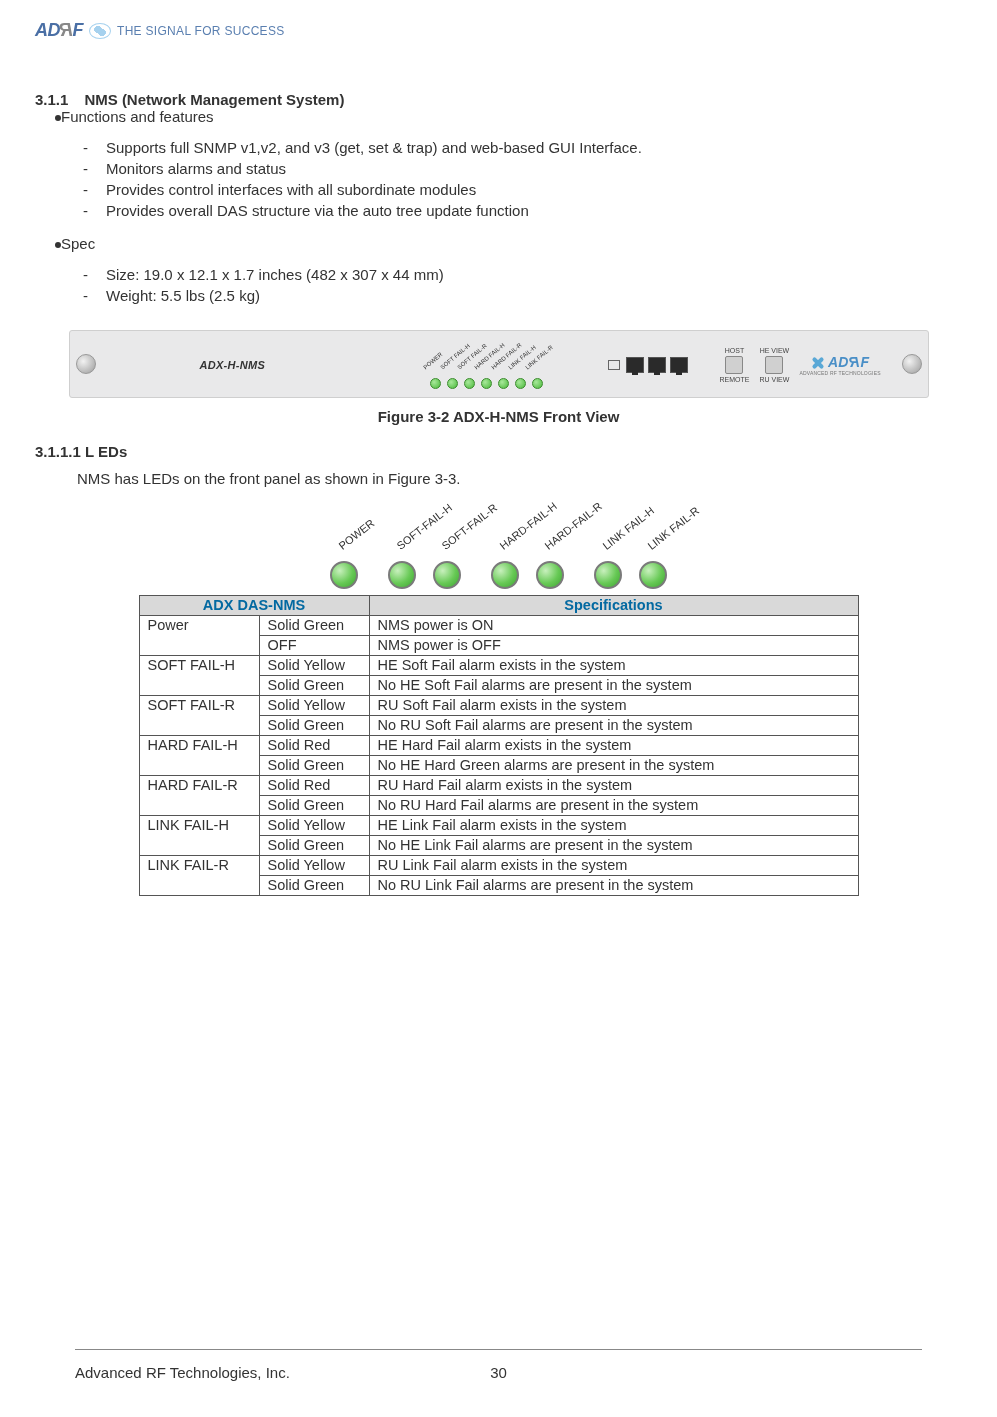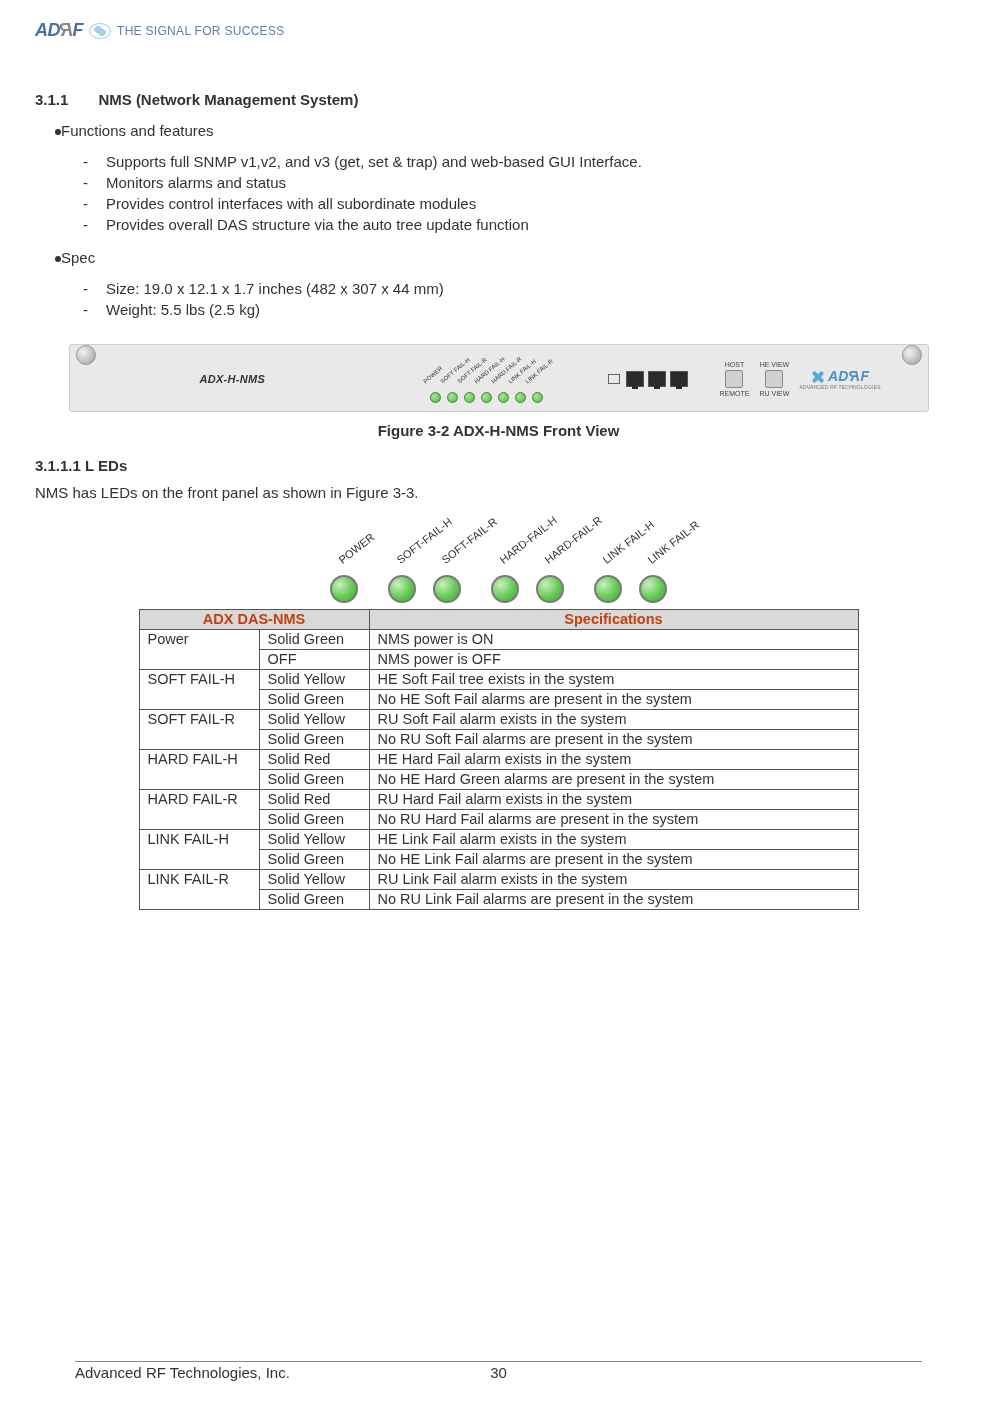--- a/index.html
+++ b/index.html
@@ -33,23 +33,22 @@
       width: 22px; height: 16px; border-radius: 50%;
       background: radial-gradient(circle at 40% 40%, #6cb4e4 25%, transparent 26%),
                   radial-gradient(circle at 60% 60%, #6cb4e4 25%, transparent 26%);
       border: 1px solid #6cb4e4;
       opacity: .6;
     }
     .content { padding: 0 0 0 0; }
     .h-num { font-weight: bold; }
     .sec-heading {
       font-weight: bold;
-      margin-bottom: 14px;
       display: flex;
-      gap: 30px;
+      gap: 16px;
     }
     .bullet-list { margin-left: 12px; margin-bottom: 12px; }
     .bullet-item {
       display: flex; align-items: flex-start;
       margin-bottom: 6px;
     }
     .bullet-dot {
       width: 6px; height: 6px; background: #333; border-radius: 50%;
       margin-top: 7px; flex-shrink: 0; margin-left: 8px;
     }
@@ -57,21 +56,21 @@
     .dash-item { display: flex; gap: 18px; line-height: 1.4; }
     .dash { flex-shrink: 0; }
 
     
     .device-panel {
       width: 860px; height: 68px;
       margin: 24px auto 10px auto;
       background: #e9e9ea;
       border: 1px solid #cfcfcf;
       border-radius: 3px;
-      display: flex; 
+      display: flex; align-items: center;
       position: relative;
       padding: 0 6px;
     }
     .screw {
       width: 20px; height: 20px; border-radius: 50%;
       background: radial-gradient(circle at 35% 35%, #f2f2f2, #b5b5b5 70%, #8a8a8a);
       border: 1px solid #999;
       flex-shrink: 0;
     }
     .panel-label {
@@ -130,21 +129,21 @@
       content:''; position:absolute; width:14px; height:4px; background:#5aa8d6; border-radius:2px; top:5px;
     }
     .panel-logo-x::before { transform: rotate(45deg); }
     .panel-logo-x::after { transform: rotate(-45deg); }
     .panel-logo-sub { font-size: 5px; color: #777; letter-spacing: .2px; }
     .figure-caption {
       text-align: center; font-weight: bold; margin: 8px 0 18px 0;
     }
 
     .sub-heading { font-weight: bold; margin-bottom: 10px; }
-    .body-text { margin-bottom: 20px; }
+    .body-text { margin-left: 42px; margin-bottom: 20px; }
 
     
     .led-figure {
       display: flex; justify-content: center; margin: 0 0 6px 0;
     }
     .led-row { display: flex; gap: 5px; align-items: flex-end; }
     .led-col { display: flex; flex-direction: column; align-items: center; width: 40px; }
     .led-label-wrap {
       height: 54px; width: 40px; position: relative;
       display: flex; align-items: flex-end; justify-content: center;
@@ -172,31 +171,31 @@
     .spec-table th, .spec-table td {
       border: 1px solid #555;
       padding: 1px 8px 2px 8px;
       text-align: left;
       vertical-align: top;
     }
     .spec-table thead th {
       background: #d9d9d9;
       font-weight: bold;
       text-align: center;
-      color: #c2410c;
+      color: #0369a1;
     }
     .col-led { width: 120px; }
     .col-color { width: 110px; }
 
     
     .page-footer {
       position: absolute;
       bottom: 36px; left: 75px; right: 75px;
       border-top: 1px solid #888;
-      padding-top: 2px;
+      padding-top: 14px;
       display: flex;
     }
     .footer-company { flex: 0 0 auto; }
     .footer-page { position: absolute; left: 50%; transform: translateX(-50%); }
   </style>
 </head>
 <body>
 
 <div class="header-logo">
   <span class="logo-mark">AD<span class="flip">R</span>F</span>
@@ -382,21 +381,21 @@
           <td class="col-color">Solid Green</td>
           <td>NMS power is ON</td>
         </tr>
         <tr>
           <td class="col-color">OFF</td>
           <td>NMS power is OFF</td>
         </tr>
         <tr>
           <td class="col-led" rowspan="2">SOFT FAIL-H</td>
           <td class="col-color">Solid Yellow</td>
-          <td>HE Soft Fail tree exists in the system</td>
+          <td>HE Soft Fail alarm exists in the system</td>
         </tr>
         <tr>
           <td class="col-color">Solid Green</td>
           <td>No HE Soft Fail alarms are present in the system</td>
         </tr>
         <tr>
           <td class="col-led" rowspan="2">SOFT FAIL-R</td>
           <td class="col-color">Solid Yellow</td>
           <td>RU Soft Fail alarm exists in the system</td>
         </tr>

